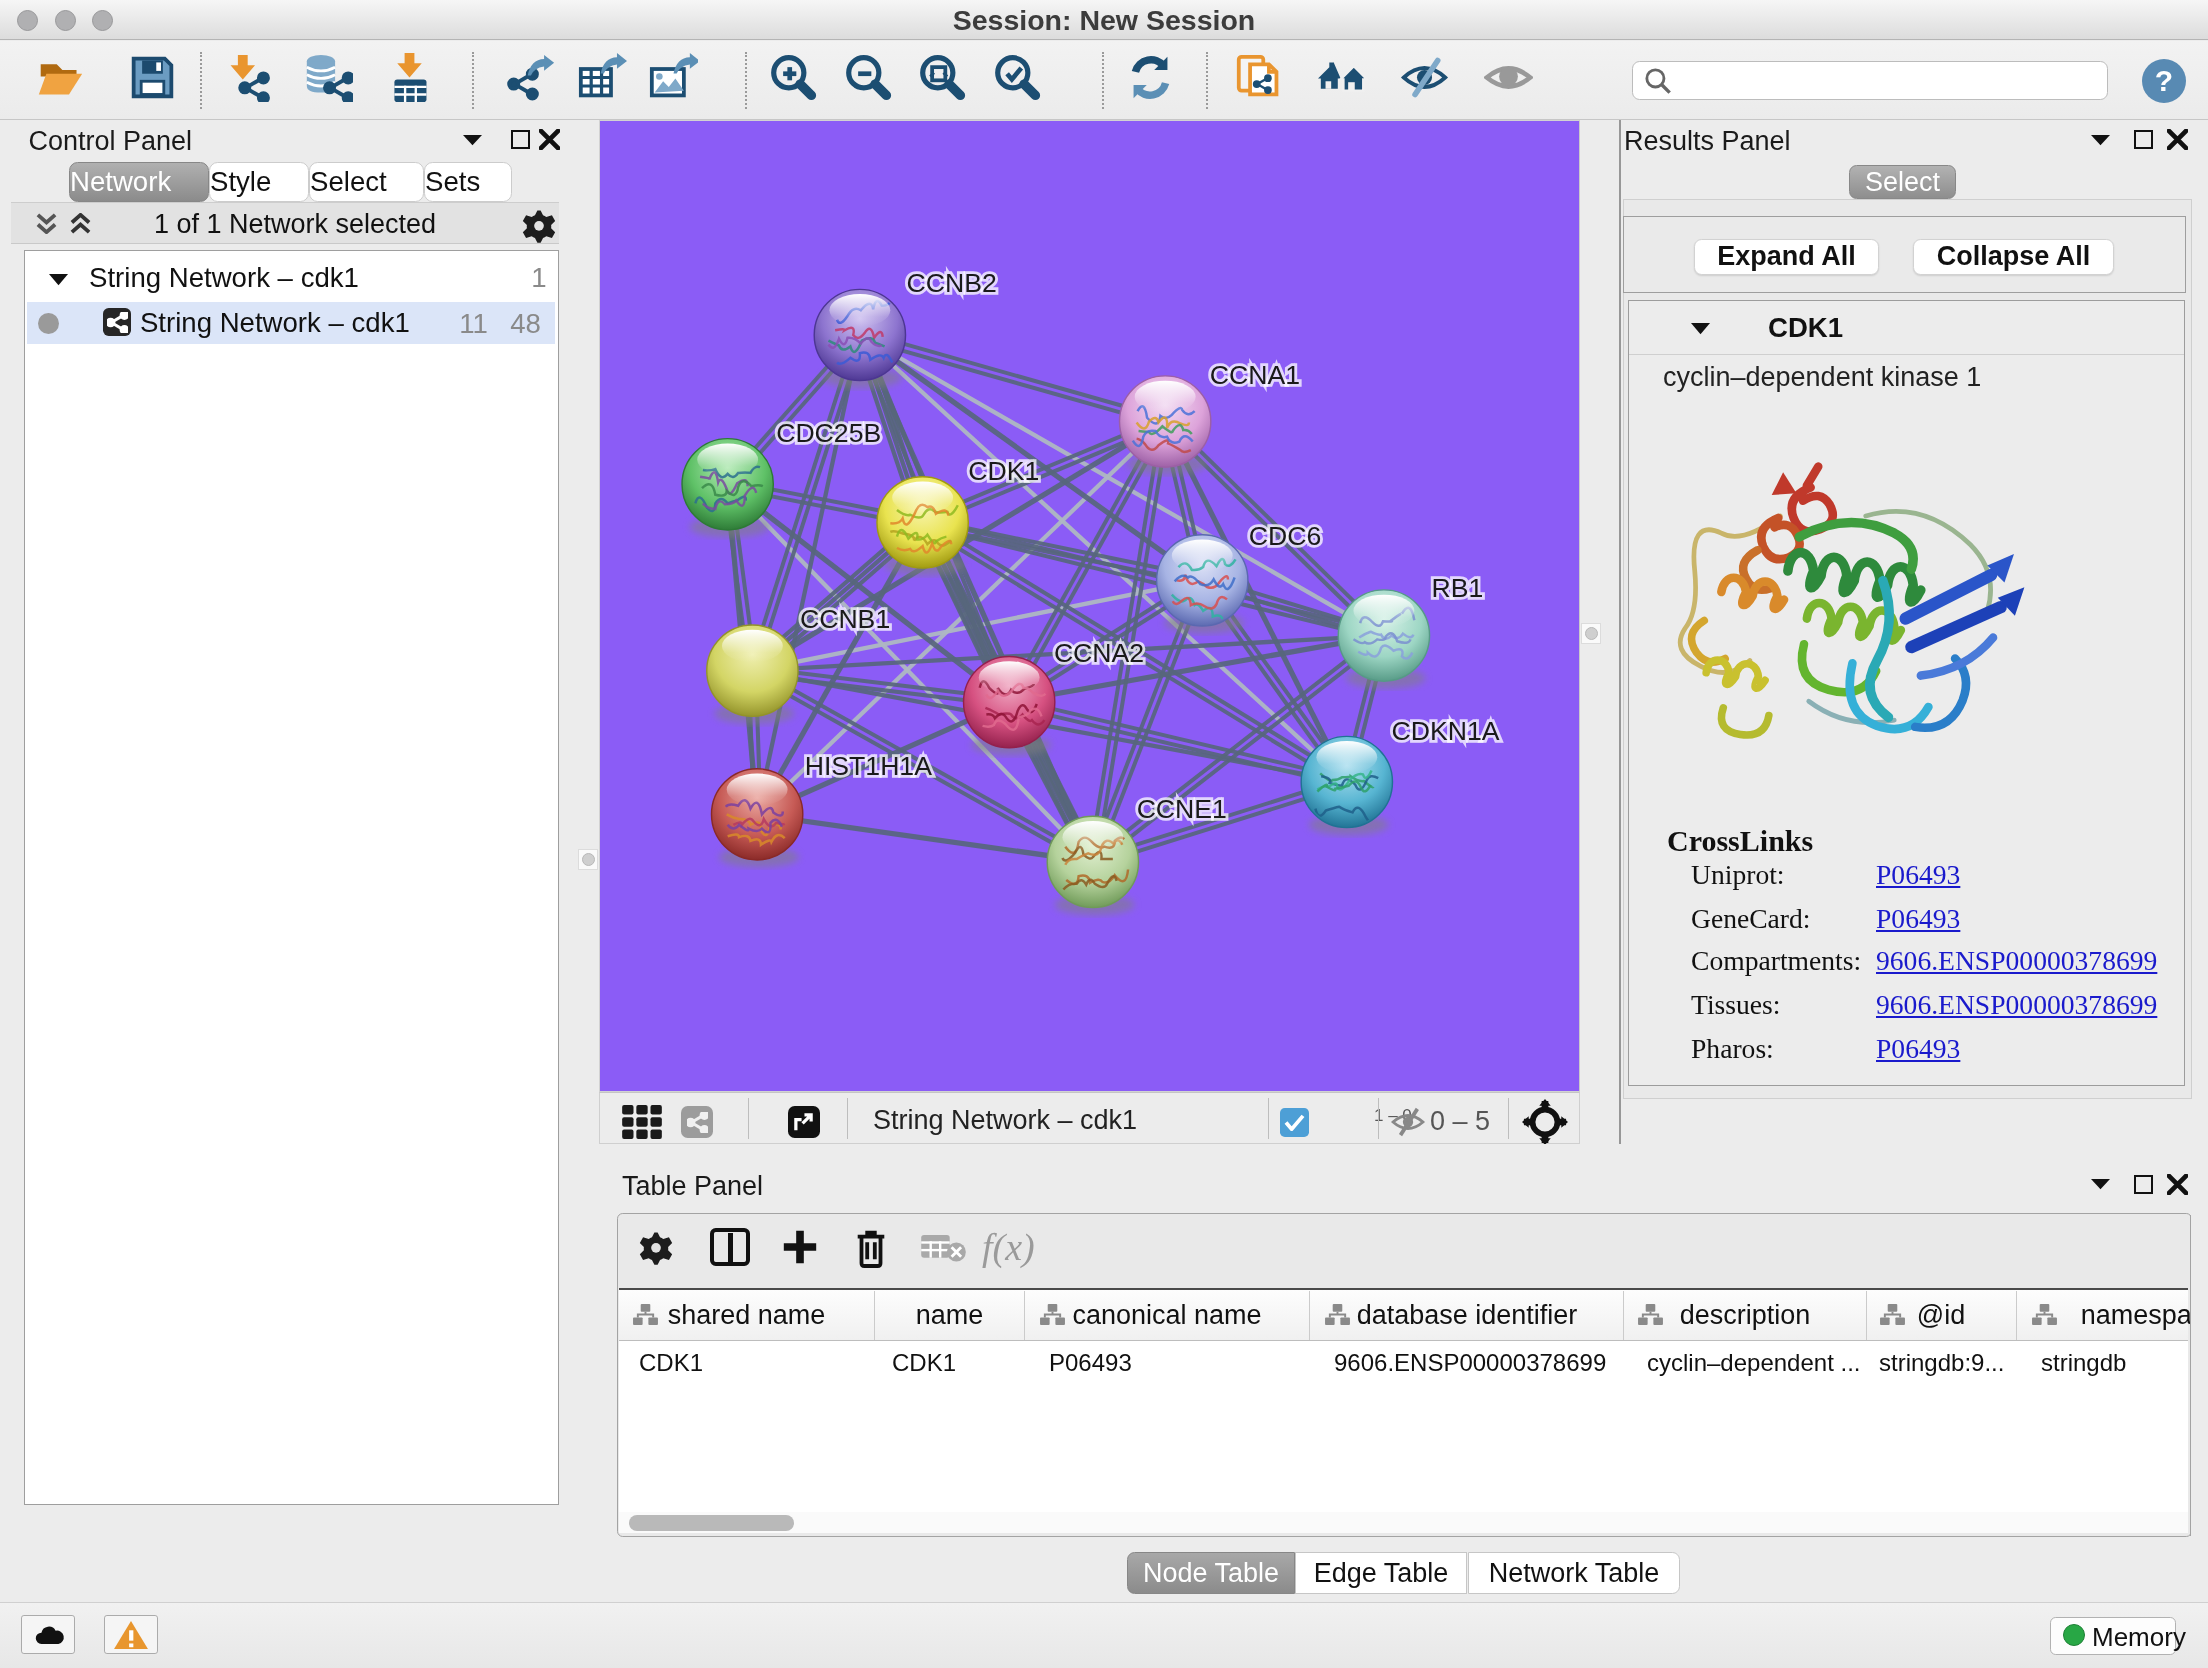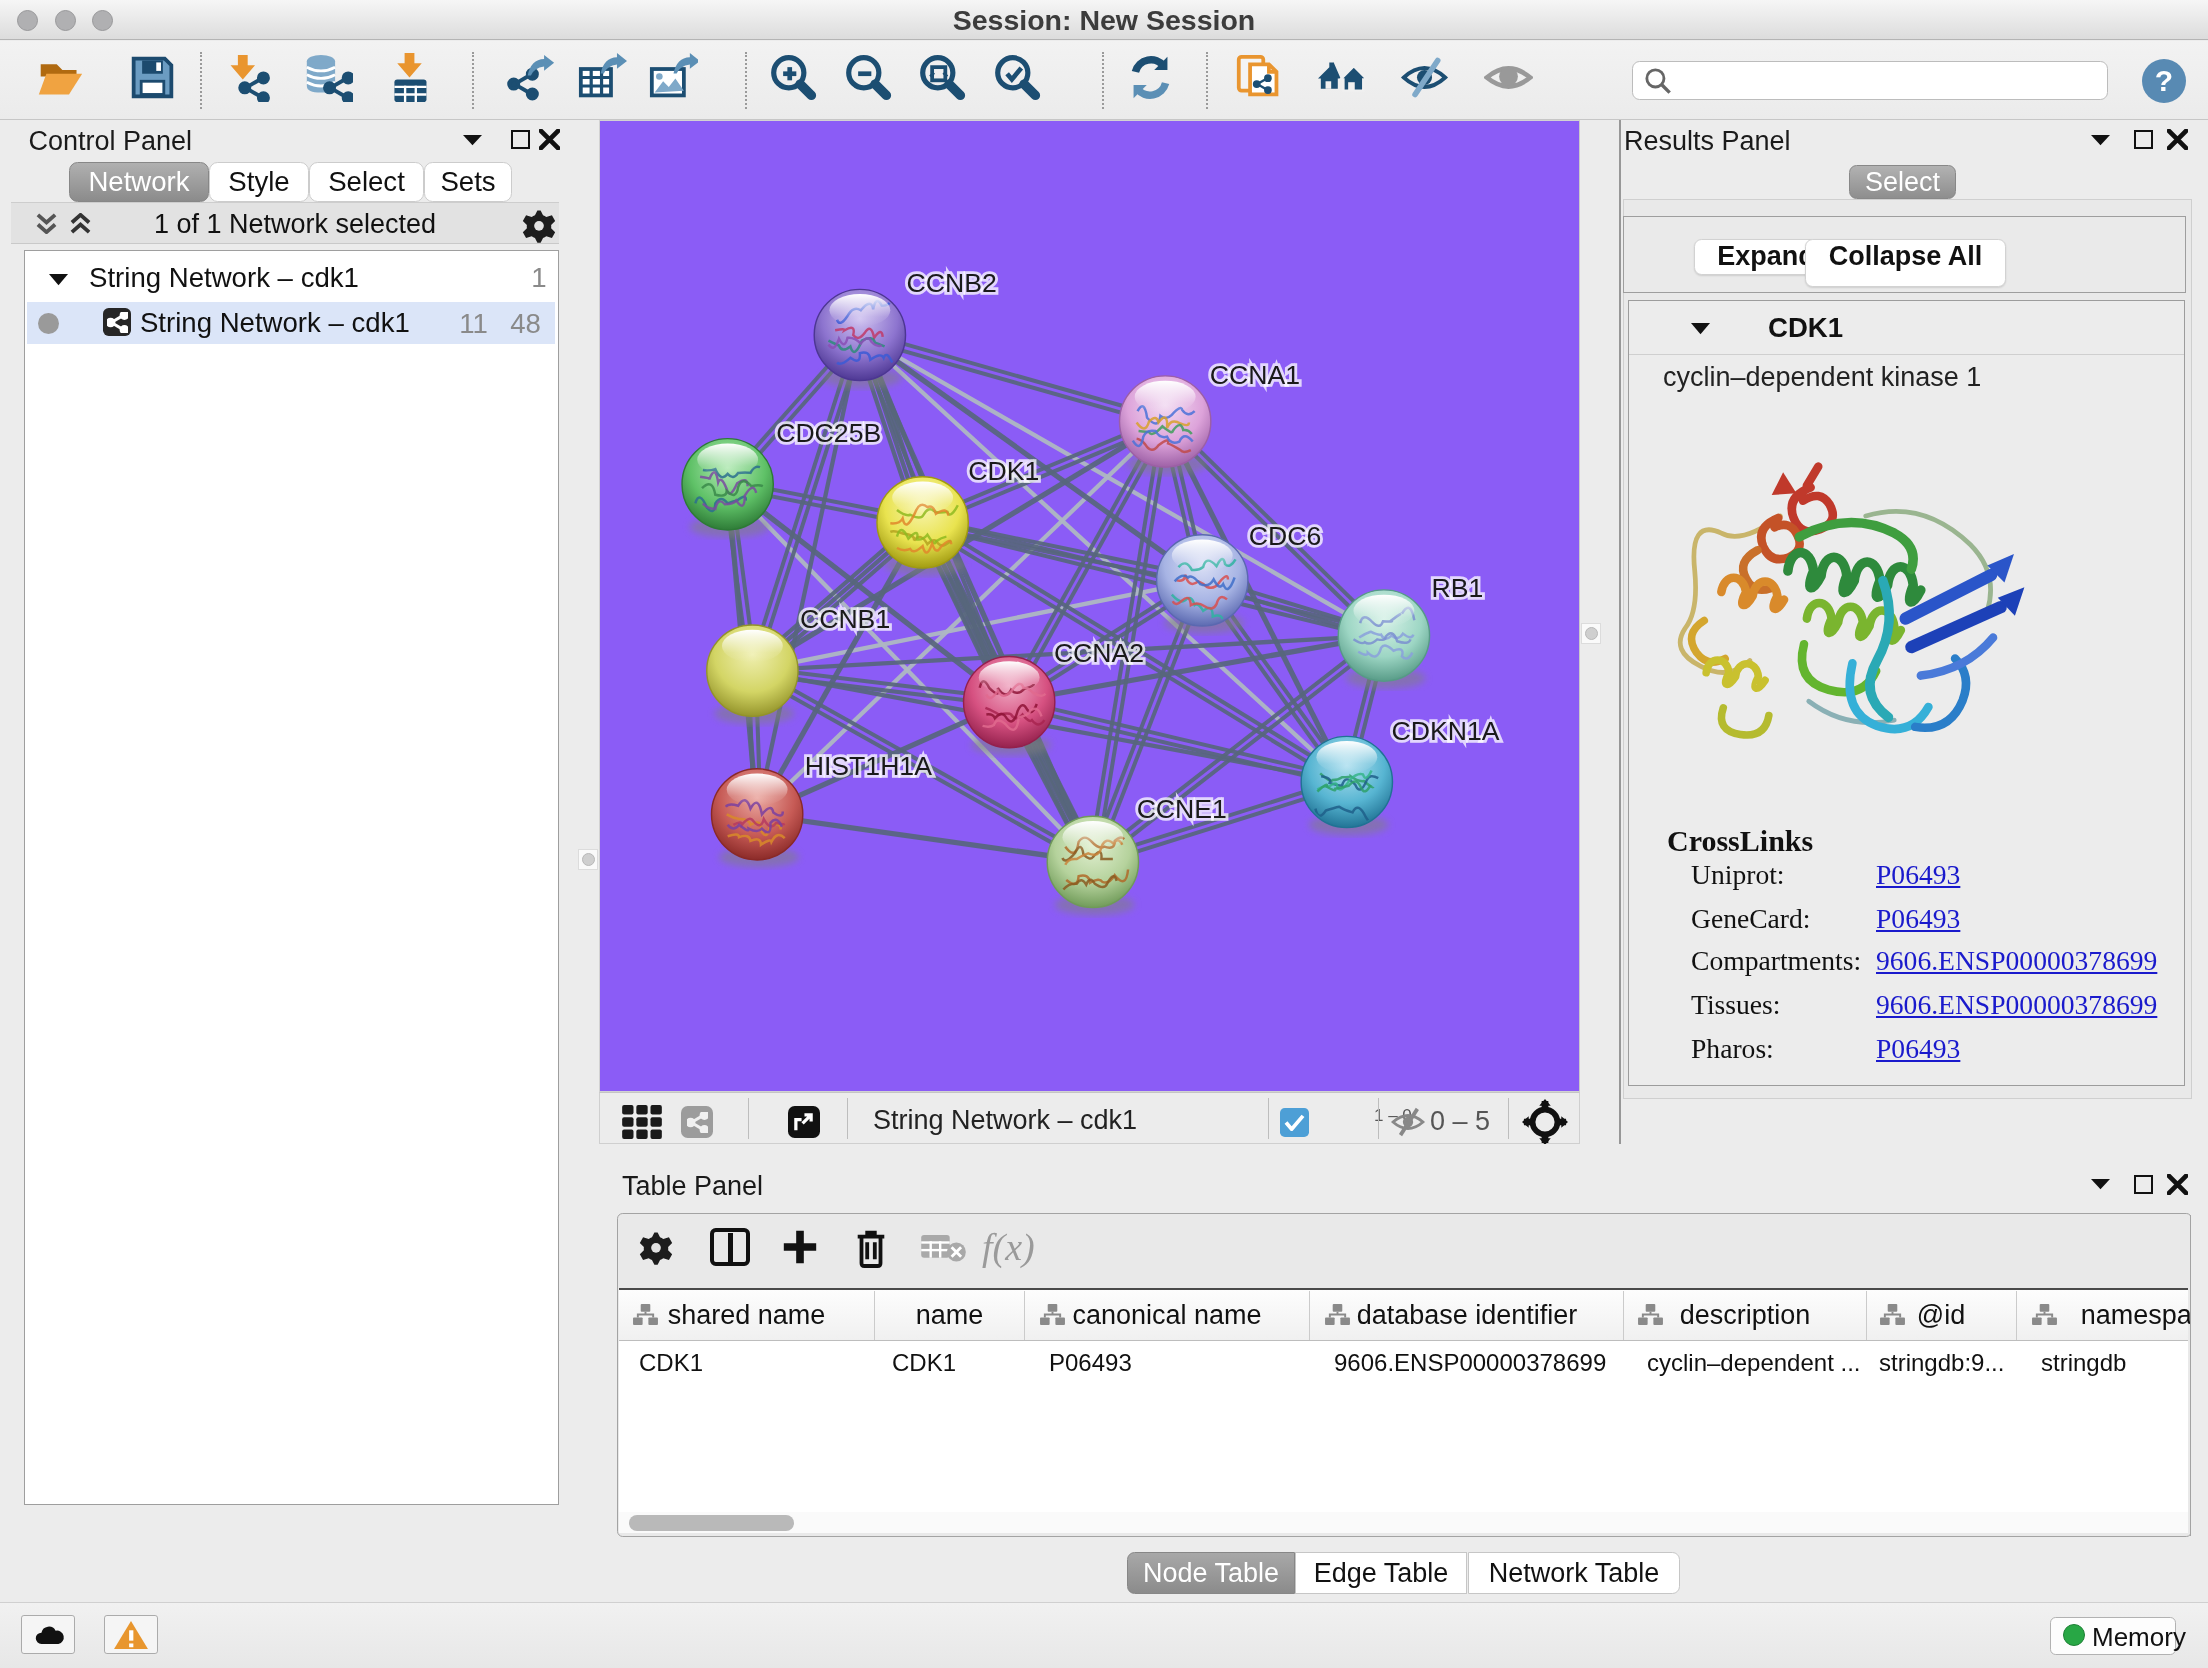--- a/index.html
+++ b/index.html
@@ -11,21 +11,21 @@
 .title{position:absolute;top:0;left:0;width:100%;text-align:center;line-height:40px;
  font-size:28.5px;font-weight:700;color:#3c3c3c;}
 .toolbar{position:absolute;left:0;top:41px;width:2208px;height:79px;
  background:linear-gradient(#f2f2f2,#ebebeb);border-bottom:1.9px solid #c6c6c6;}
 .tsep{position:absolute;top:11.4px;height:57px;width:0;
  border-left:2.9px dotted #9a9a9a;}
 .searchbox{position:absolute;left:1632px;top:61px;width:476px;height:39px;
  background:#fff;border:1.9px solid #bcbcbc;border-radius:7.6px;}
 .panel-title{font-size:27px;color:#1a1a1a;}
 .cpanel{position:absolute;left:11.4px;top:122px;width:548px;height:1389px;background:#ececec;}
-.tab{position:absolute;top:0;height:40px;line-height:38px;text-align:center;font-size:27.6px;
+.tab{position:absolute;top:0;height:40px;line-height:38px;text-align:left;font-size:27.6px;
  background:#fff;border:1.9px solid #ccc;color:#111;border-radius:8.6px;}
 .tab.sel{background:linear-gradient(#b0b0b0,#8b8b8b);color:#fff;border:1.9px solid #878787;}
 .listbox{position:absolute;left:24px;top:250px;width:535px;height:1255px;background:#fff;
  border:1.9px solid #9e9e9e;}
 .row2{position:absolute;left:1.9px;top:51px;width:528px;height:42px;background:#dbe5f8;}
 .num{color:#8a8a8a;font-size:27.6px;}
 .canvas{position:absolute;left:599px;top:120px;width:981px;height:972px;background:#8b5cf6;
  border:1px solid #d2d2d2;border-right:1px solid #c9c9c9;}
 .viewbar{position:absolute;left:599px;top:1092px;width:981px;height:52px;background:#ececec;
  border:1px solid #cfcfcf;border-top:1px solid #c4c4c4;}
@@ -621,21 +621,21 @@
     <path d="M1 2 h20 l-10 11 z" fill="#111"></path>
   </svg>
 <div class="abs" style="left:2134px;top:130px;width:19px;height:19px;border:2.9px solid #111;"></div>
 <svg class="abs" style="left:2167px;top:129px" width="21" height="21" viewBox="0 0 22 22">
     <path d="M2 2 L20 20 M20 2 L2 20" stroke="#111" stroke-width="5" stroke-linecap="round"></path>
   </svg>
 <div class="abs" style="left:1849px;top:165px;width:107px;height:34px;border-radius:7.6px;background:linear-gradient(#b2b2b2,#8e8e8e);border:1px solid #888;color:#fff;font-size:27px;text-align:center;line-height:32px">Select</div>
 <div class="rbox"></div>
 <div class="abs" style="left:1623px;top:216px;width:563px;height:77px;background:#eaeaea;border:1.9px solid #9e9e9e"></div>
 <div class="btn" style="left:1694px;top:239px;width:185px;height:36px;line-height:32px">Expand All</div>
-<div class="btn" style="left:1805px;top:239px;width:201px;height:48px;line-height:32px">Collapse All</div>
+<div class="btn" style="left:1913px;top:239px;width:201px;height:36px;line-height:32px">Collapse All</div>
 <div class="ibox">
     <div class="cdk1head"></div>
     <svg class="abs" style="left:61px;top:20px" width="21" height="14.3" viewBox="0 0 22 15">
       <path d="M1 2 h20 l-10 12 z" fill="#111"></path>
     </svg>
     <div class="abs" style="left:139px;top:11.4px;font-size:27.6px;font-weight:700;color:#111">CDK1</div>
     <div class="abs" style="left:34px;top:61px;font-size:27px;color:#222">cyclin–dependent kinase 1</div>
   </div>
 <div class="handle" style="left:1391px;top:1146px;width:21px;height:21px">
     <div class="dot"></div>

